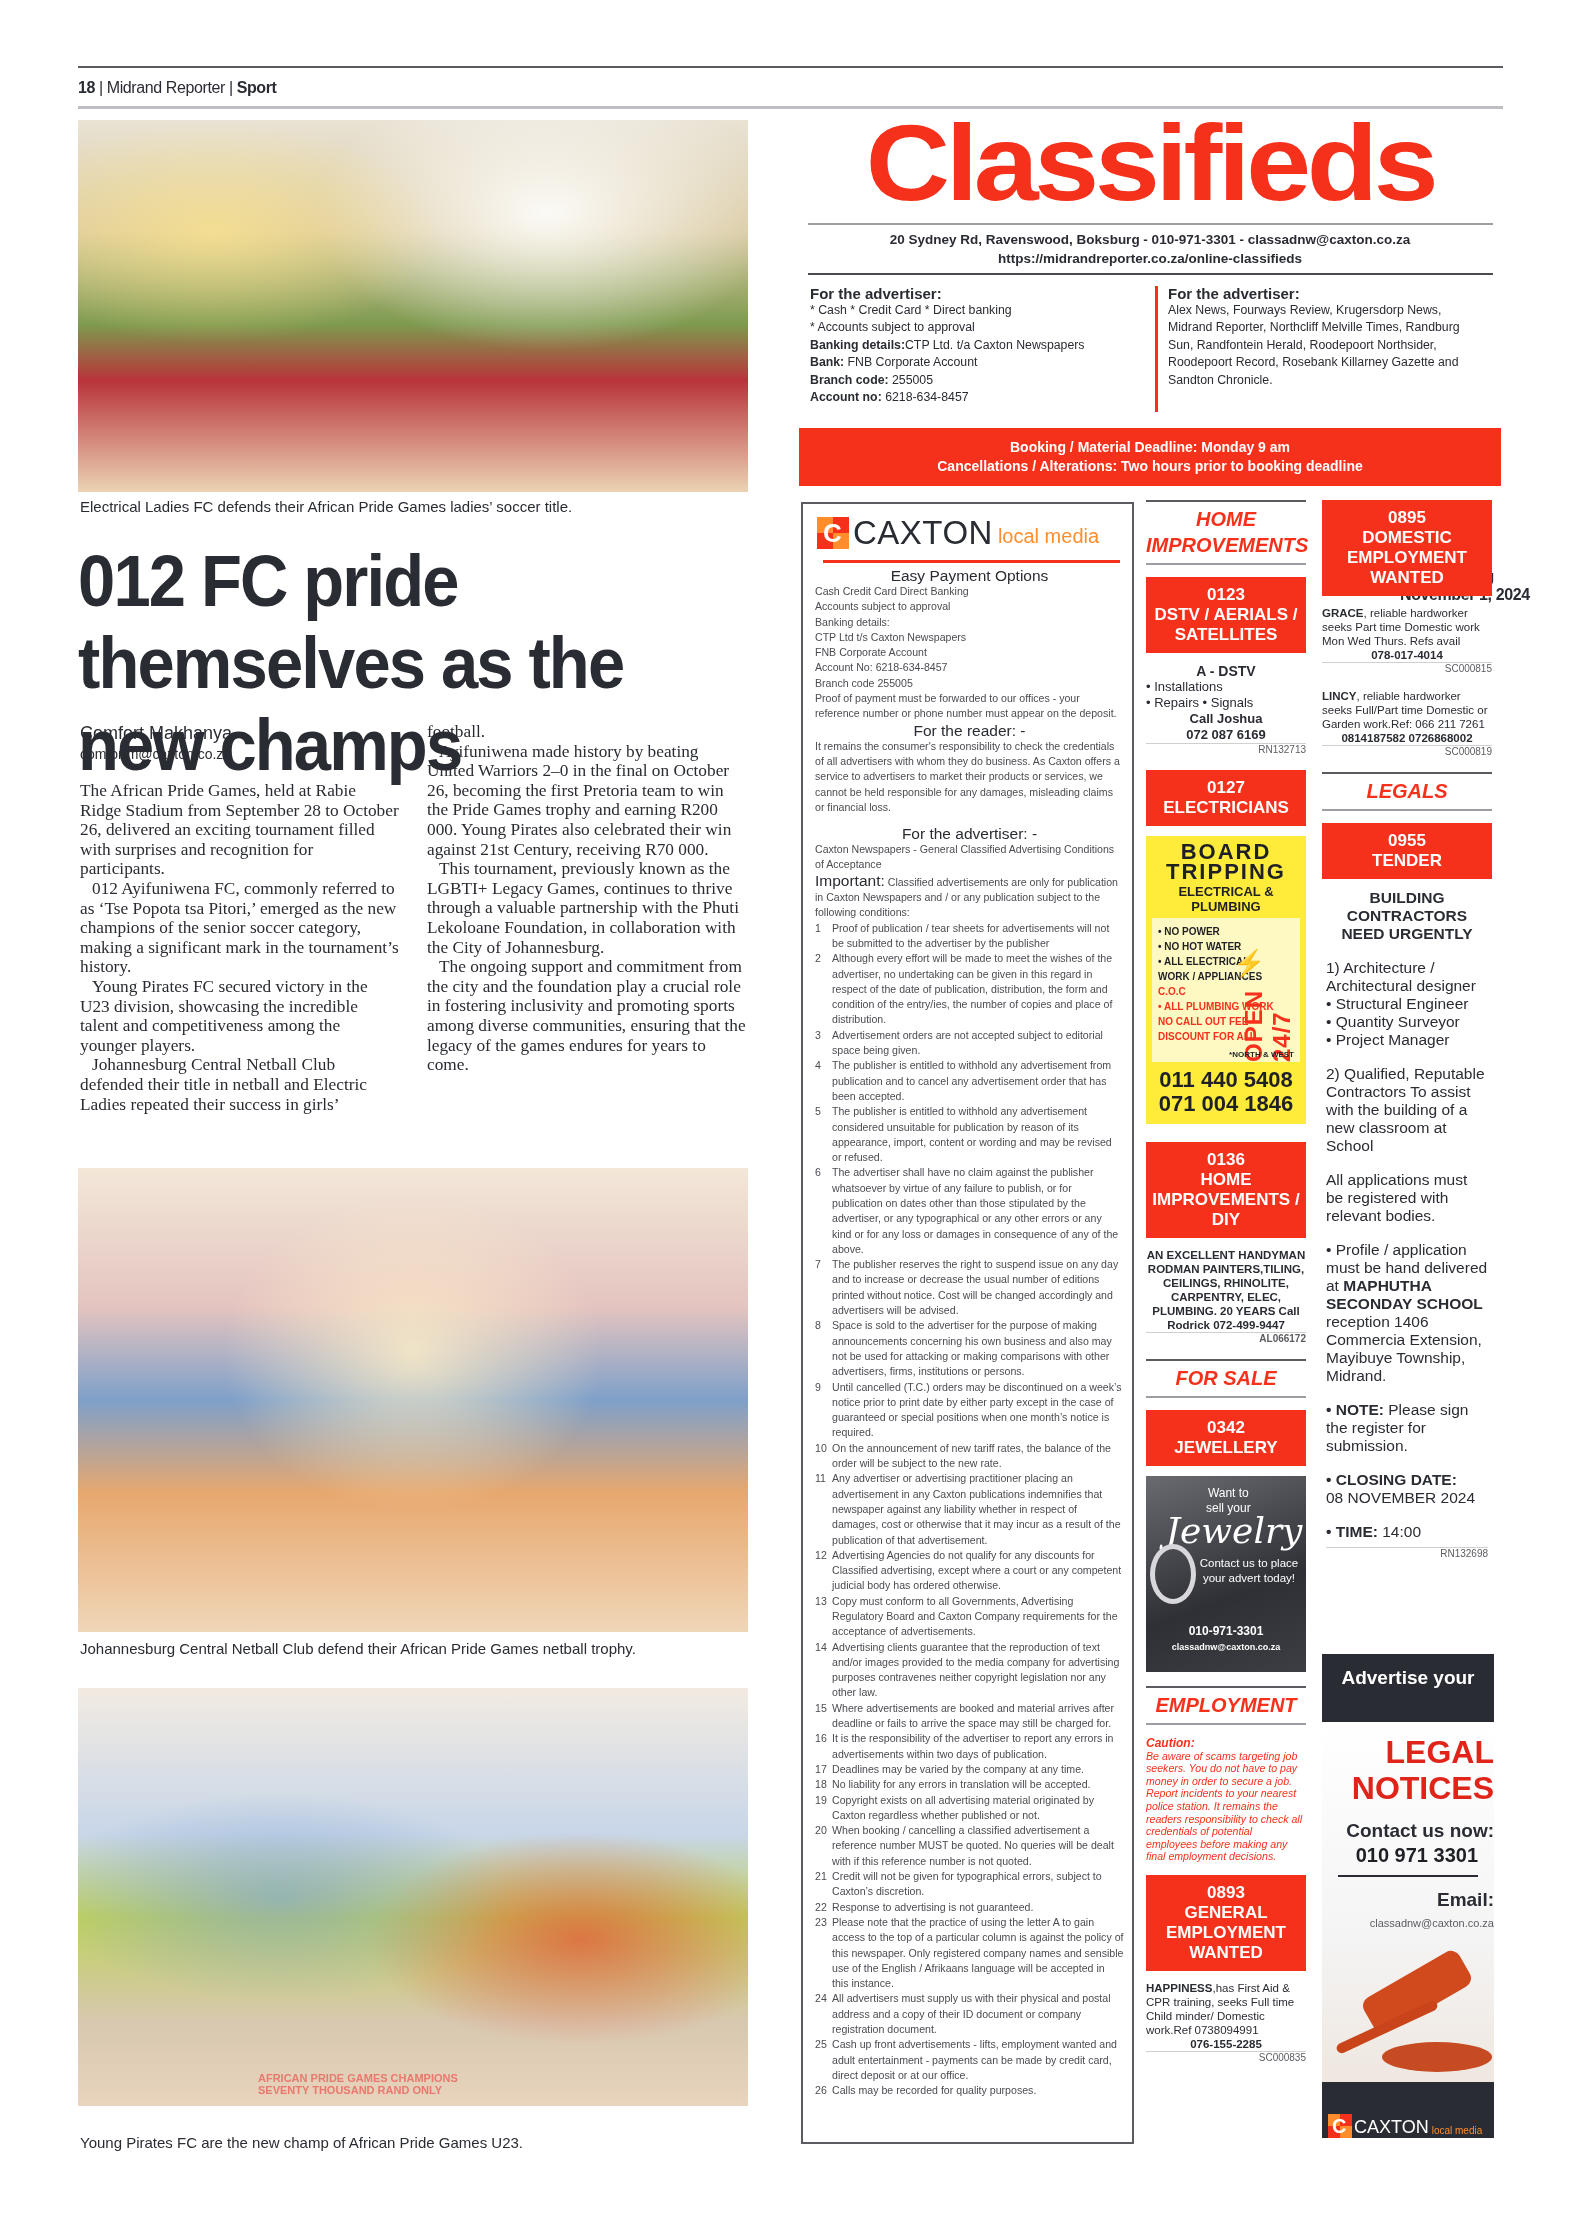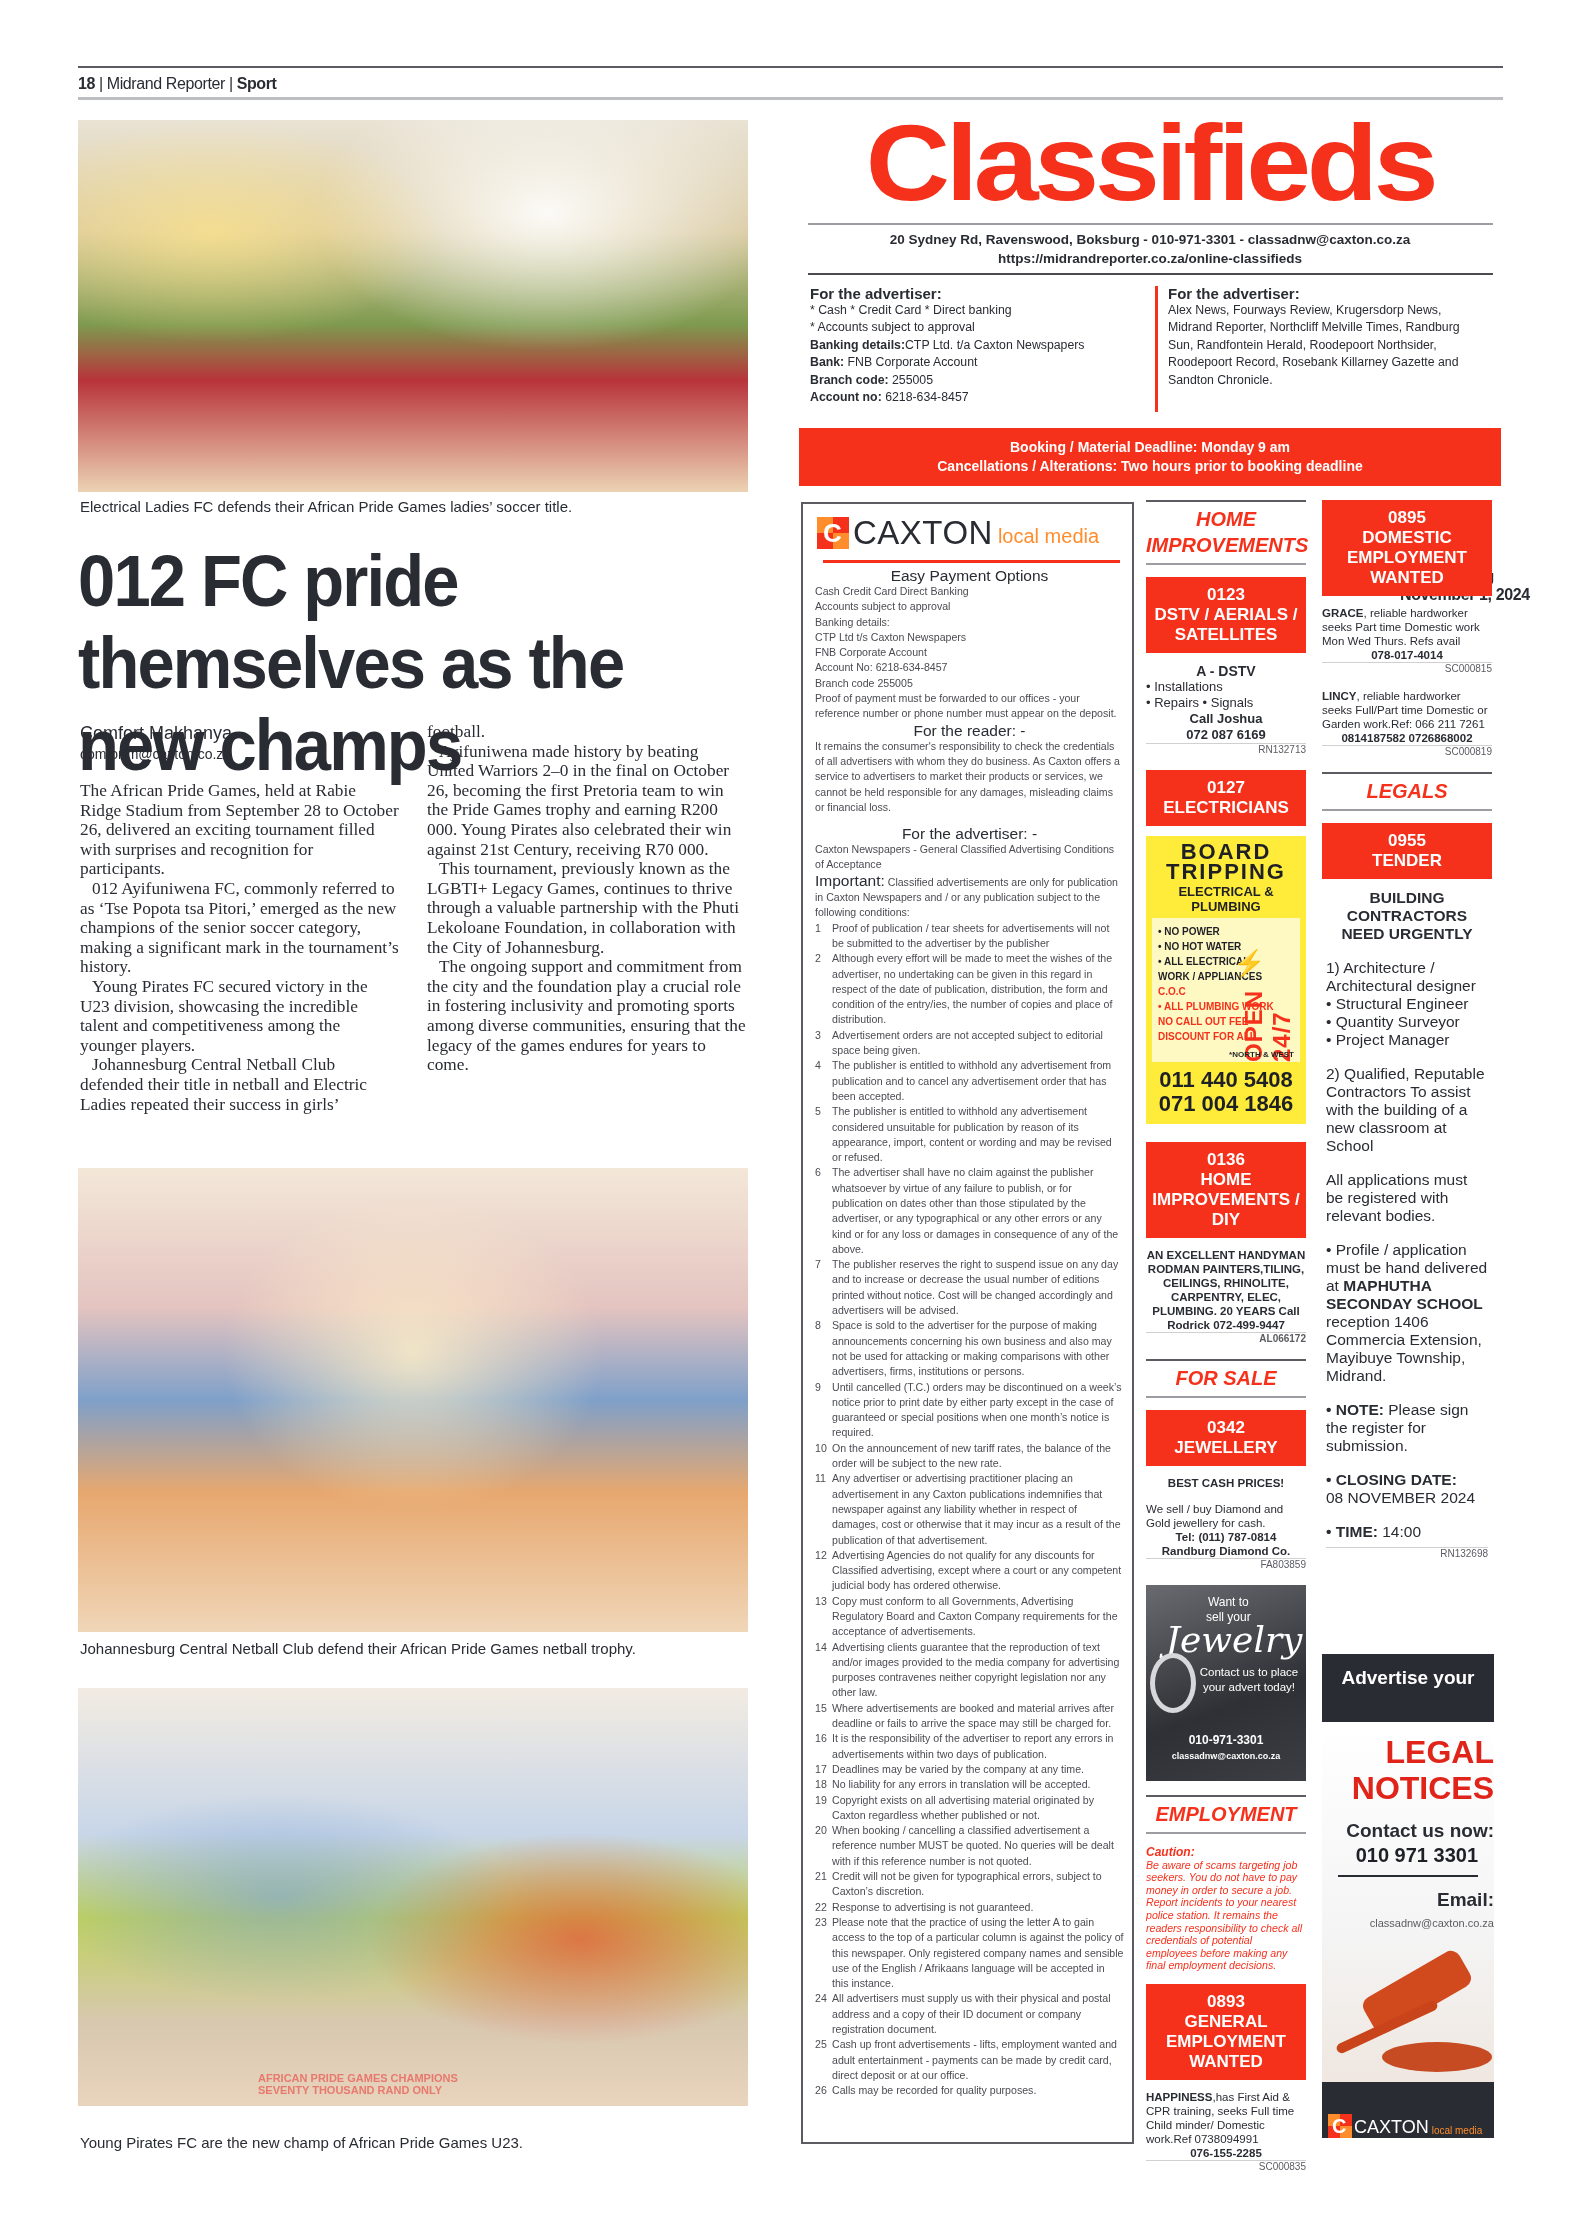--- a/index.html
+++ b/index.html
@@ -1,20 +1,20 @@
 <!DOCTYPE html>
 <html><head>
 <meta charset="utf-8">
 <style>
   * { box-sizing: border-box; margin: 0; padding: 0; }
   html, body { width: 1572px; height: 2224px; background: #ffffff; overflow: hidden; }
   body { position: relative; font-family: "Liberation Sans", sans-serif; color: #2a2c33; }
 
   
-  .topbar { position: absolute; left: 78px; top: 66px; width: 1425px; height: 34px;
+  .topbar { position: absolute; left: 78px; top: 66px; width: 1425px; height: 43px;
     border-top: 2px solid #5b5c62; border-bottom: 3px solid #bdbec2; display: flex;
     align-items: center; justify-content: space-between; padding-top: 2px; }
   .topbar .left, .topbar .right { font-family: "Liberation Sans Narrow", "Liberation Sans", sans-serif;
     font-size: 16px; letter-spacing: -0.4px; color: #2a2c33; }
   .topbar .left b, .topbar .right { font-weight: bold; }
   .topbar .sep { margin: 0 4px; }
 
   
   .photo { position: absolute; left: 78px; border-radius: 0; overflow: hidden; }
   .photo-1 { top: 120px; width: 670px; height: 372px;
@@ -399,27 +399,20 @@
   </div>
   <div class="ad bold" style="font-size:11.5px;line-height:14px">
     <div>AN EXCELLENT HANDYMAN RODMAN PAINTERS,TILING, CEILINGS, RHINOLITE, CARPENTRY, ELEC, PLUMBING. 20 YEARS Call Rodrick 072-499-9447</div>
     <span class="ref" style="font-weight:bold">AL066172</span>
   </div>
   <div class="section-head">FOR SALE</div>
   <div class="cat-box">
     <div>0342</div>
     <div>JEWELLERY</div>
   </div>
-  <div class="ad" style="font-size:11.5px;line-height:14px">
-    <div class="bold" style="margin-bottom:12px">BEST CASH PRICES!</div>
-    <div style="text-align:left">We sell / buy Diamond and Gold jewellery for cash.</div>
-    <div class="bold">Tel: (011) 787-0814</div>
-    <div class="bold">Randburg Diamond Co.</div>
-    <span class="ref">FA803859</span>
-  </div>
   <div class="jewelry">
     <div class="w1">
         <div>Want to</div>
         <div>sell your</div>
       </div>
     <div class="w2">Jewelry</div>
     <div class="ring"></div>
     <div class="w3">Contact us to place your advert today!</div>
     <div class="w4">010-971-3301</div>
     <div class="w5">classadnw@caxton.co.za</div>

